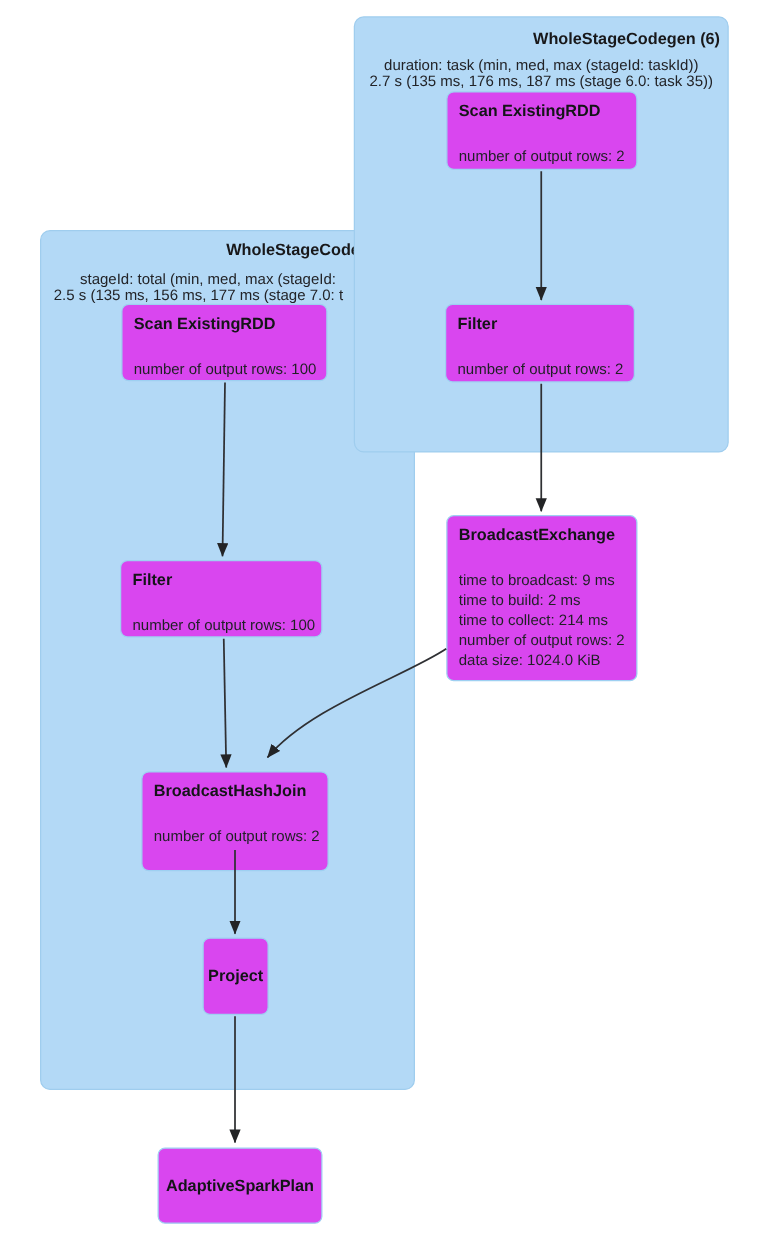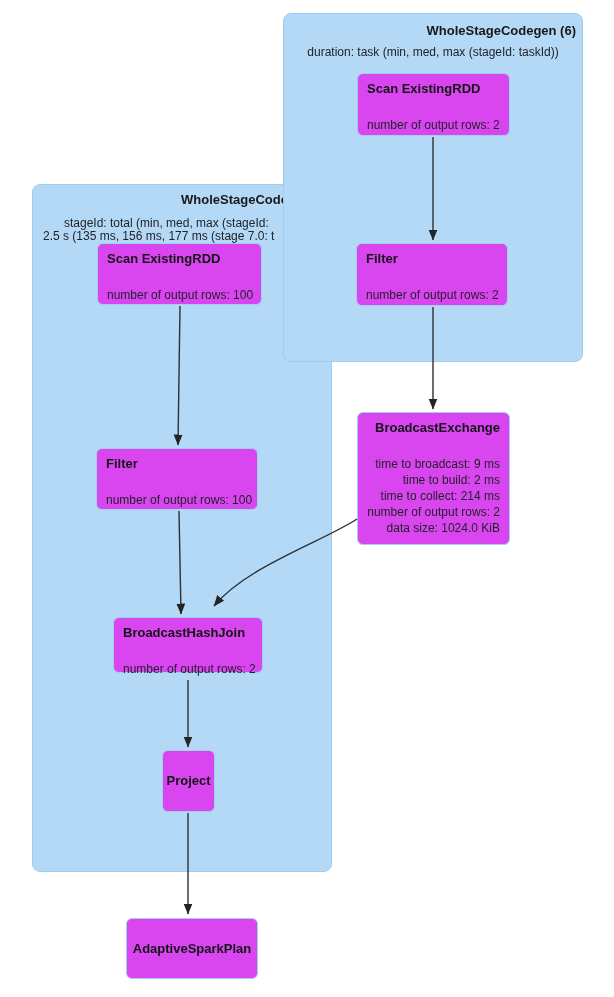--- a/index.html
+++ b/index.html
@@ -68,22 +68,22 @@
   .node-center {
     display: flex;
     align-items: center;
     justify-content: center;
     padding: 17px;
   }
   #scan-right        { left: 357px; top: 73px;  width: 153px; height: 63px; }
   #filter-right      { left: 356px; top: 243px; width: 152px; height: 63px; }
   #scan-left         { left: 97px;  top: 243px; width: 165px; height: 62px; }
   #filter-left       { left: 96px;  top: 448px; width: 162px; height: 62px; }
-  #broadcast-exchange{ left: 357px; top: 412px; width: 153px; height: 133px; text-align: right; }
-  #broadcast-hash-join{ left: 113px; top: 617px; width: 150px; height: 56px; }
+  #broadcast-exchange{ left: 357px; top: 412px; width: 153px; height: 133px; }
+  #broadcast-hash-join{ left: 113px; top: 617px; width: 150px; height: 80px; }
   #project           { left: 162px; top: 750px; width: 53px;  height: 62px; z-index: 3; }
   #adaptive-spark-plan{ left: 126px; top: 918px; width: 132px; height: 61px; }
   
   .edges {
     position: absolute;
     left: 0; top: 0;
     width: 614px; height: 997px;
     z-index: 4;
     pointer-events: none;
   }
@@ -96,20 +96,21 @@
 
   <div class="cluster cluster-left">
     <div class="cluster-title">WholeStageCode</div>
     <div class="cluster-duration dur1">stageId: total (min, med, max (stageId:</div>
     <div class="cluster-duration dur2">2.5 s (135 ms, 156 ms, 177 ms (stage 7.0: t</div>
   </div>
 
   <div class="cluster cluster-right">
     <div class="cluster-title">WholeStageCodegen (6)</div>
     <div class="cluster-duration dur1">duration: task (min, med, max (stageId: taskId))</div>
+    <div class="cluster-duration dur2">2.7 s (135 ms, 176 ms, 187 ms (stage 6.0: task 35))</div>
   </div>
 
   <div class="node" id="scan-right">
     <div class="node-title">Scan ExistingRDD</div>
     <div class="node-metrics">
       <div class="metric">number of output rows: 2</div>
     </div>
   </div>
 
   <div class="node" id="filter-right">

